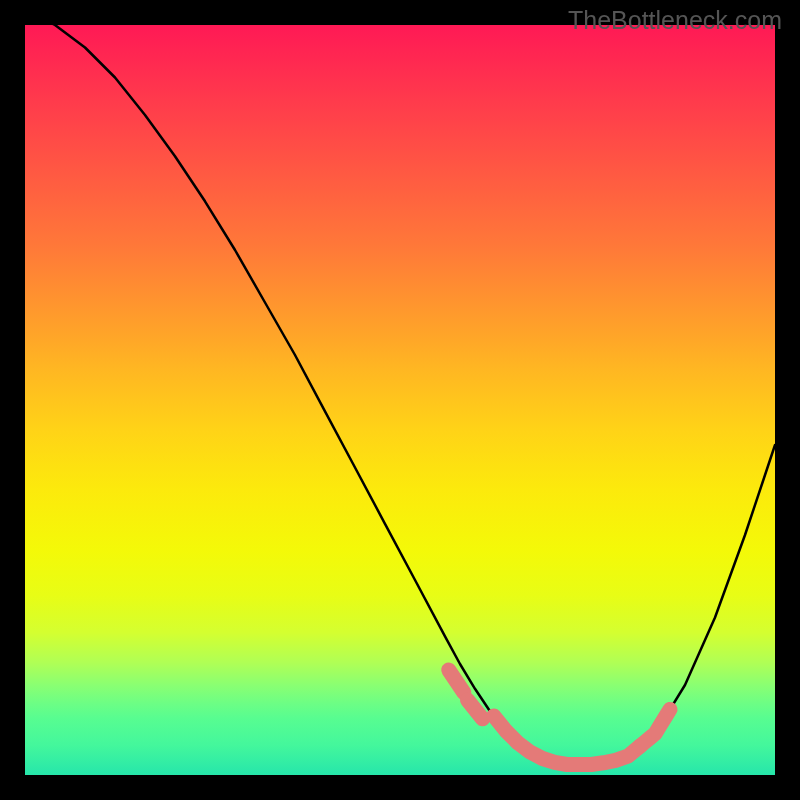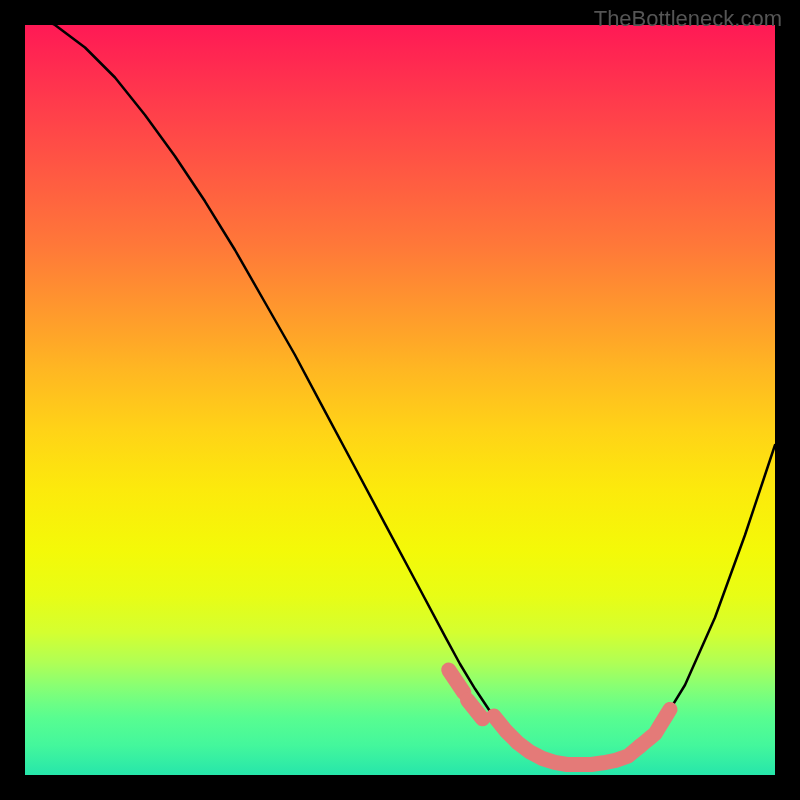--- a/index.html
+++ b/index.html
@@ -9,21 +9,21 @@
     background: #000;
     position: relative;
     overflow: hidden;
     font-family: Arial, sans-serif;
   }
   .watermark {
     position: absolute;
     top: 6px;
     right: 18px;
     color: #555;
-    font-size: 22px;
+    font-size: 25px;
     font-weight: 500;
     z-index: 10;
   }
   .plot-area {
     position: absolute;
     left: 25px;
     top: 25px;
     width: 750px;
     height: 750px;
     background: linear-gradient(to bottom,

